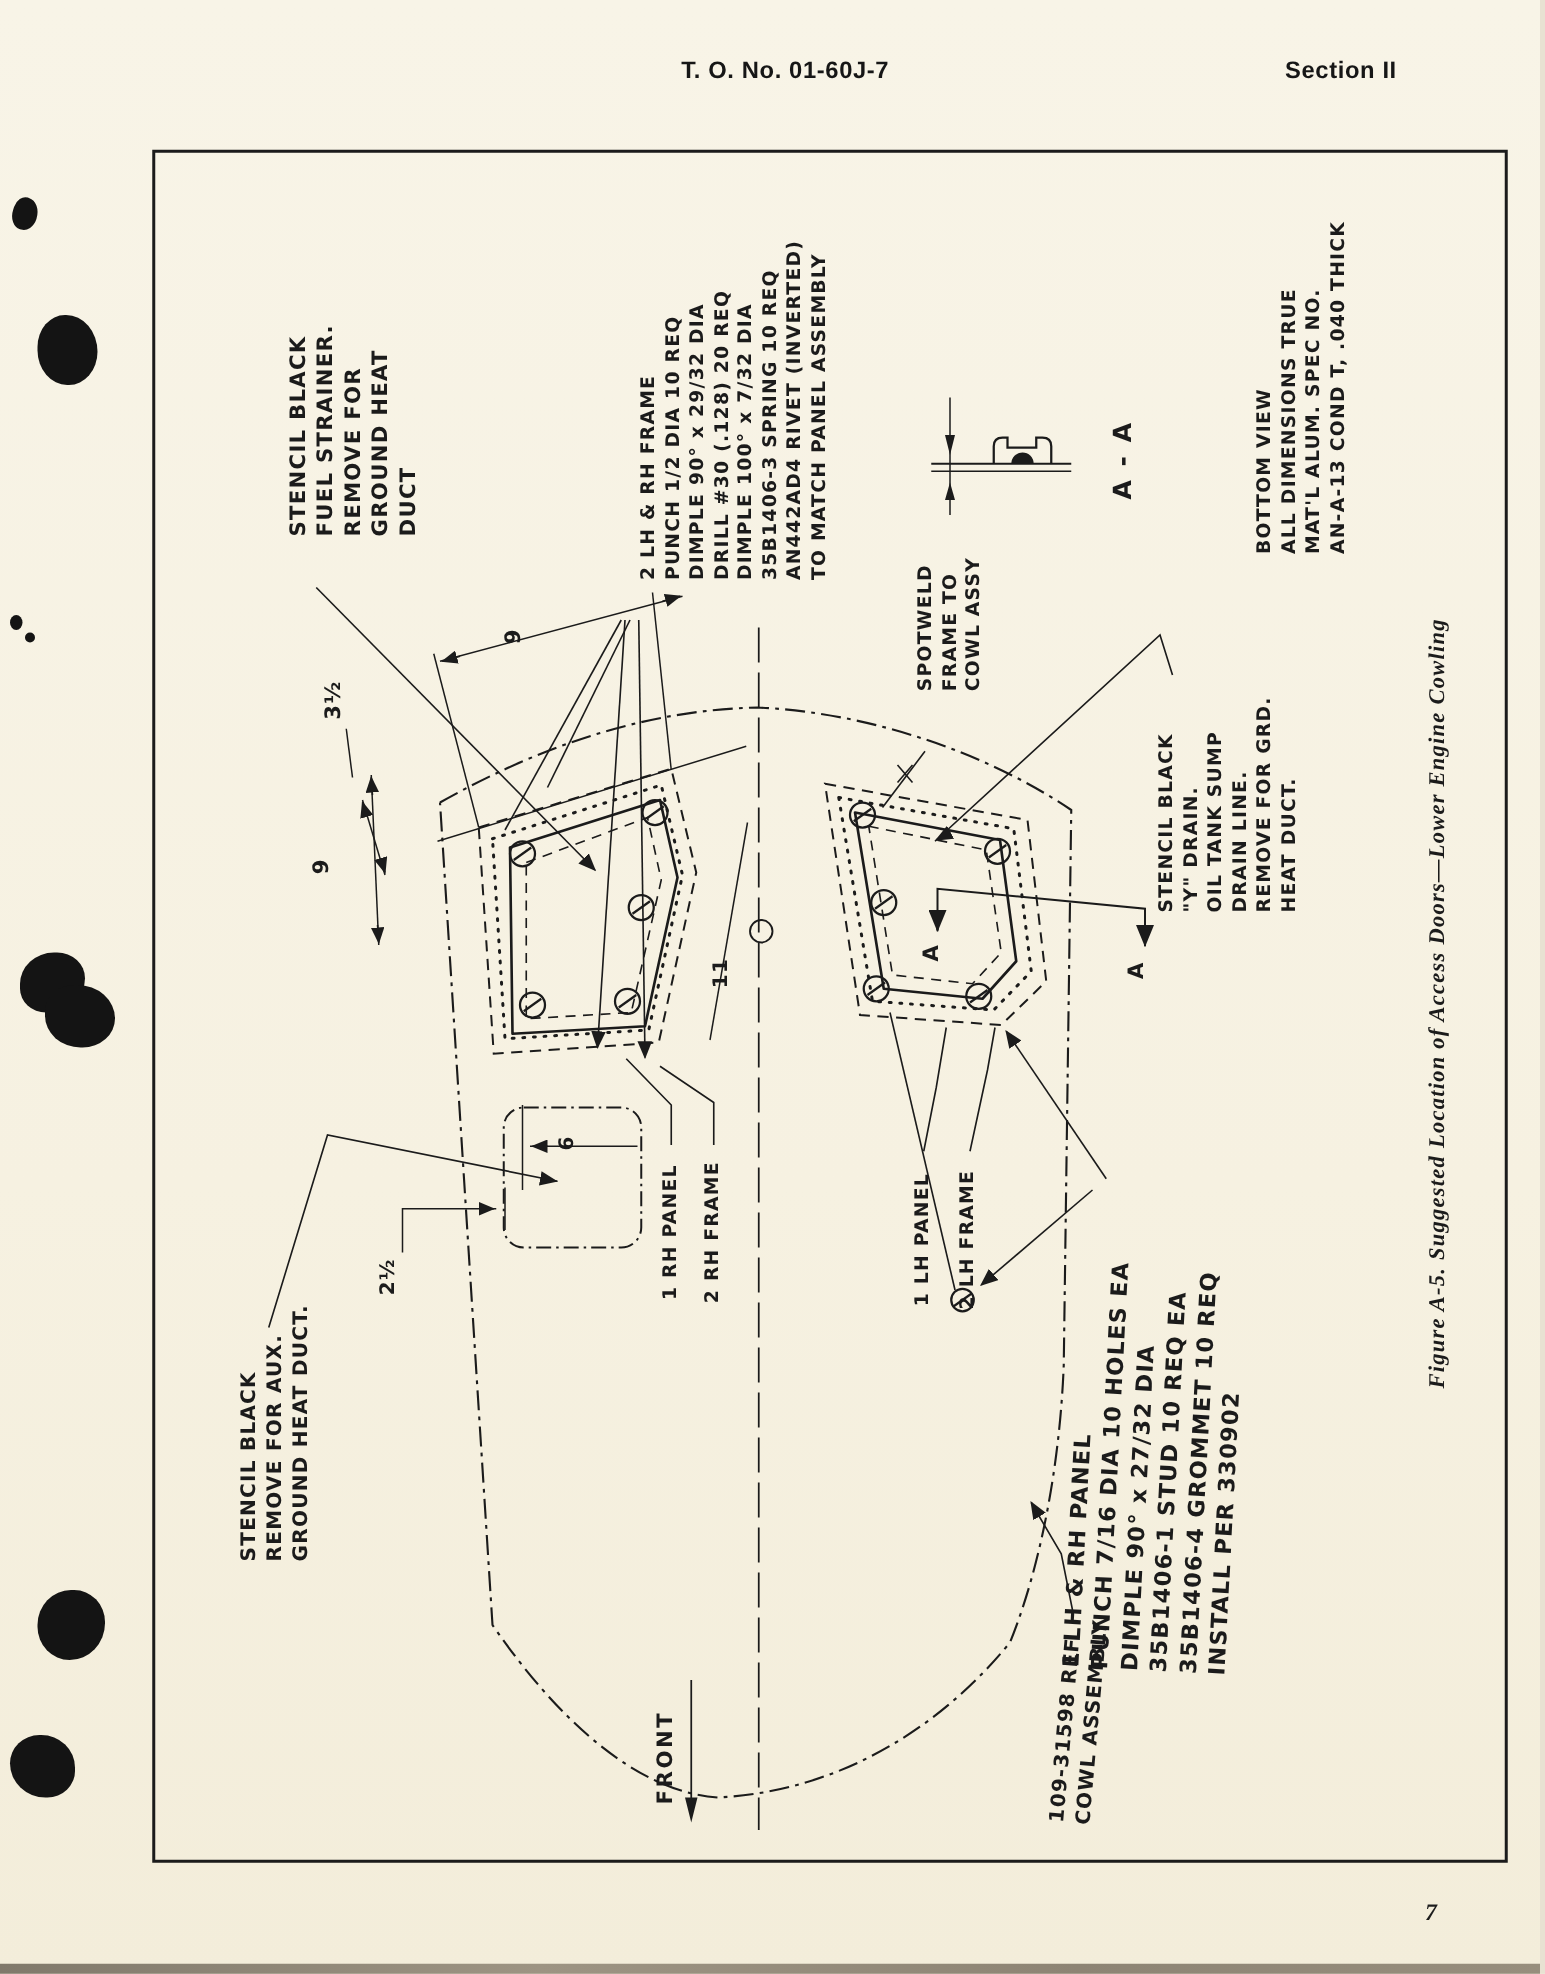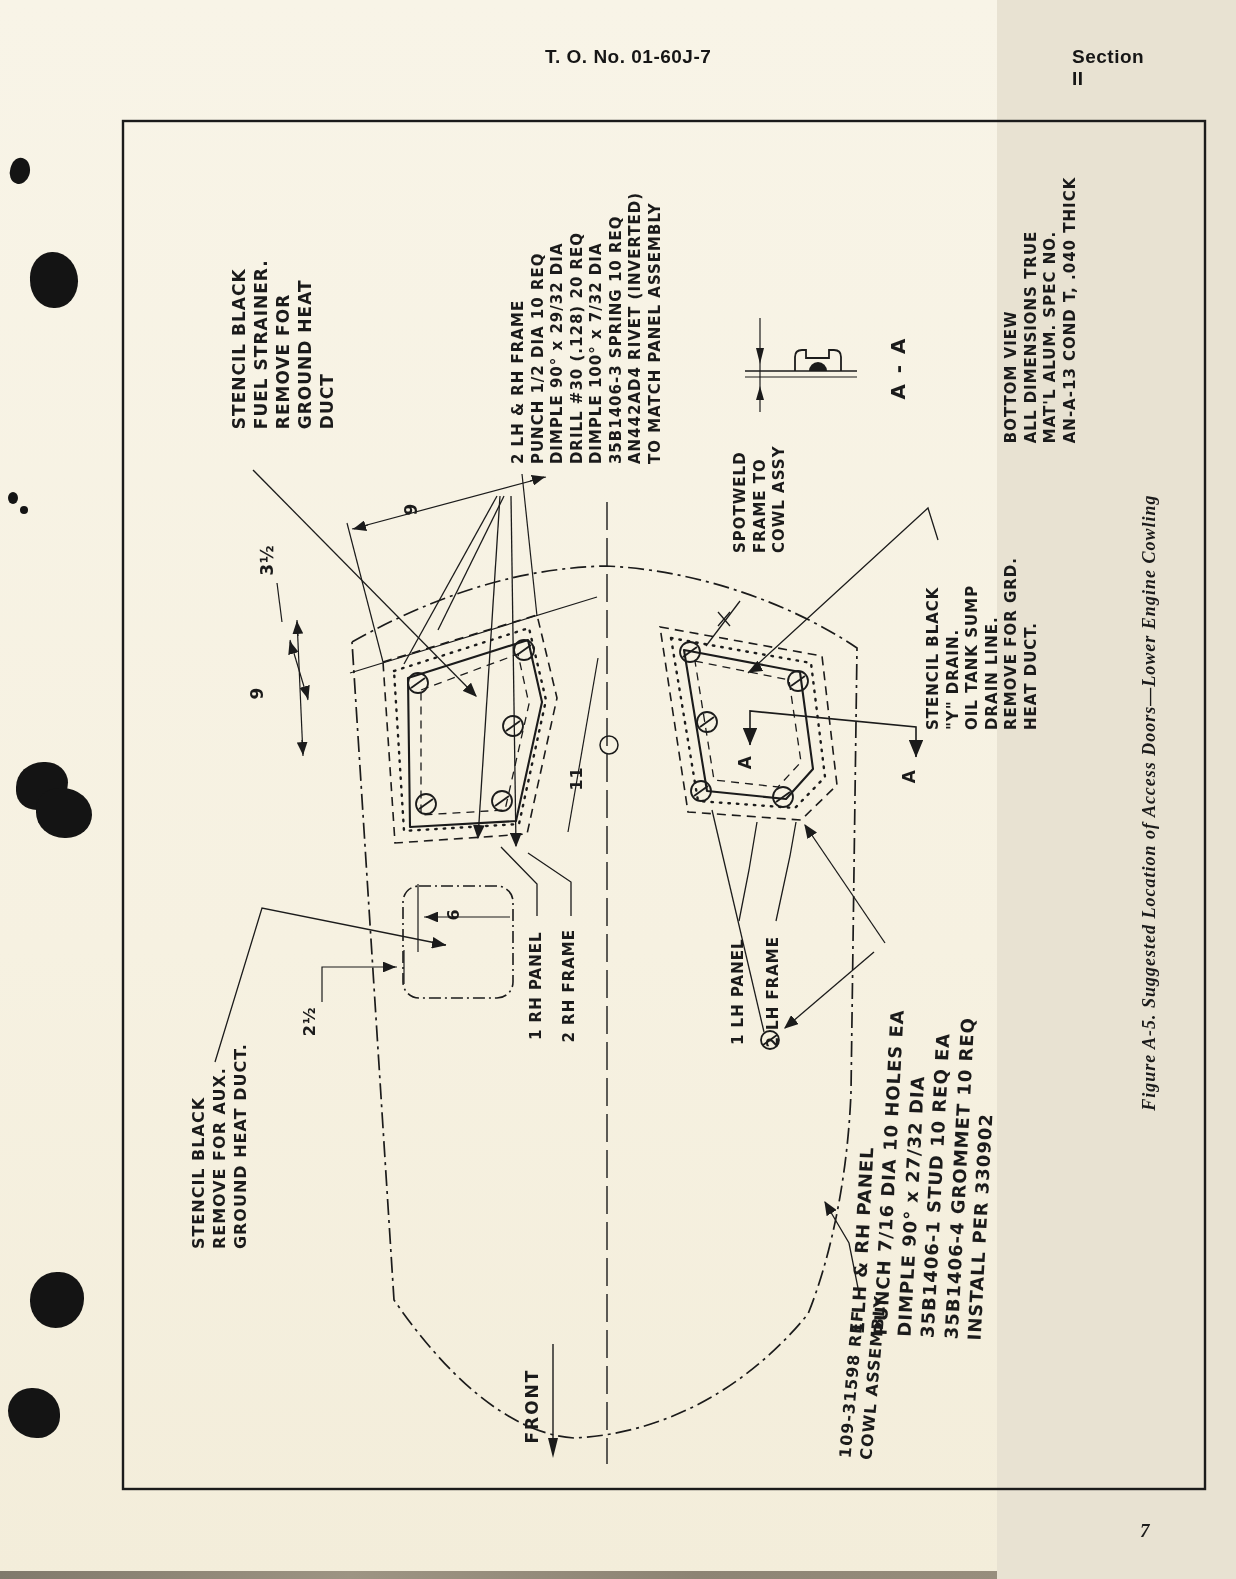--- a/index.html
+++ b/index.html
@@ -1,18 +1,18 @@
 <!DOCTYPE html>
 <html style="--ink: #1b1b1b; --paper: #f7f2e3;"><head>
 <meta charset="utf-8">
 <style>
   :root{ --ink:#1b1b1b; --paper:#f7f2e3; }
   html,body{margin:0;padding:0;}
   body{width:1236px;height:1579px;overflow:hidden;background:#e8e2d2;}
-  .page{position:relative;width:997px;height:1579px;background:var(--paper);
+  .page{position:relative;width:1232px;height:1579px;background:var(--paper);
         background-image:linear-gradient(180deg,#f8f4e7 0%,#f6f1e1 60%,#f3edda 100%);
         font-family:"DejaVu Sans", sans-serif;color:var(--ink);}
   .hdr{position:absolute;font-family:"Liberation Sans",sans-serif;font-weight:bold;
        font-size:19px;letter-spacing:.5px;color:#161616;}
   svg{position:absolute;left:0;top:0;}
   
   .ann{position:absolute;display:flex;align-items:center;justify-content:center;pointer-events:none;}
   .ann>div{transform:rotate(-90deg);white-space:pre;font-weight:bold;color:var(--ink);
            line-height:1.3;letter-spacing:1px;text-align:left;}
   .cap>div{font-family:"Liberation Serif",serif;font-style:italic;font-weight:bold;white-space:pre;}
@@ -21,21 +21,21 @@
           font-style:italic;font-size:19px;color:#1d1d1d;}
   .scanstrip{position:absolute;left:0;bottom:0;width:100%;height:8px;
              background:linear-gradient(90deg,#80796b,#9d9483 35%,#8d8474 70%,#978e7d);}
 </style>
 </head>
 <body>
 
 <div class="page">
 
   <div class="hdr" style="left:545px;top:46px;">T. O. No. 01-60J-7</div>
-  <div class="hdr" style="left:1072px;top:46px;">Section II</div>
+  <div class="hdr" style="left:1028px;top:46px;">Section II</div>
 
   <div class="blob" style="left:10px;top:158px;width:20px;height:26px;border-radius:45% 60% 50% 55%;transform:rotate(18deg);"></div>
   <div class="blob" style="left:30px;top:252px;width:48px;height:56px;border-radius:48% 55% 50% 52%;"></div>
   <div class="blob" style="left:8px;top:492px;width:10px;height:12px;"></div>
   <div class="blob" style="left:20px;top:506px;width:8px;height:8px;"></div>
   <div class="blob" style="left:16px;top:762px;width:52px;height:48px;border-radius:55% 45% 60% 42%;"></div>
   <div class="blob" style="left:36px;top:788px;width:56px;height:50px;border-radius:45% 58% 50% 55%;"></div>
   <div class="blob" style="left:30px;top:1272px;width:54px;height:56px;border-radius:52% 48% 55% 50%;"></div>
   <div class="blob" style="left:8px;top:1388px;width:52px;height:50px;border-radius:48% 55% 45% 58%;"></div>
   <div class="scanstrip"></div>

